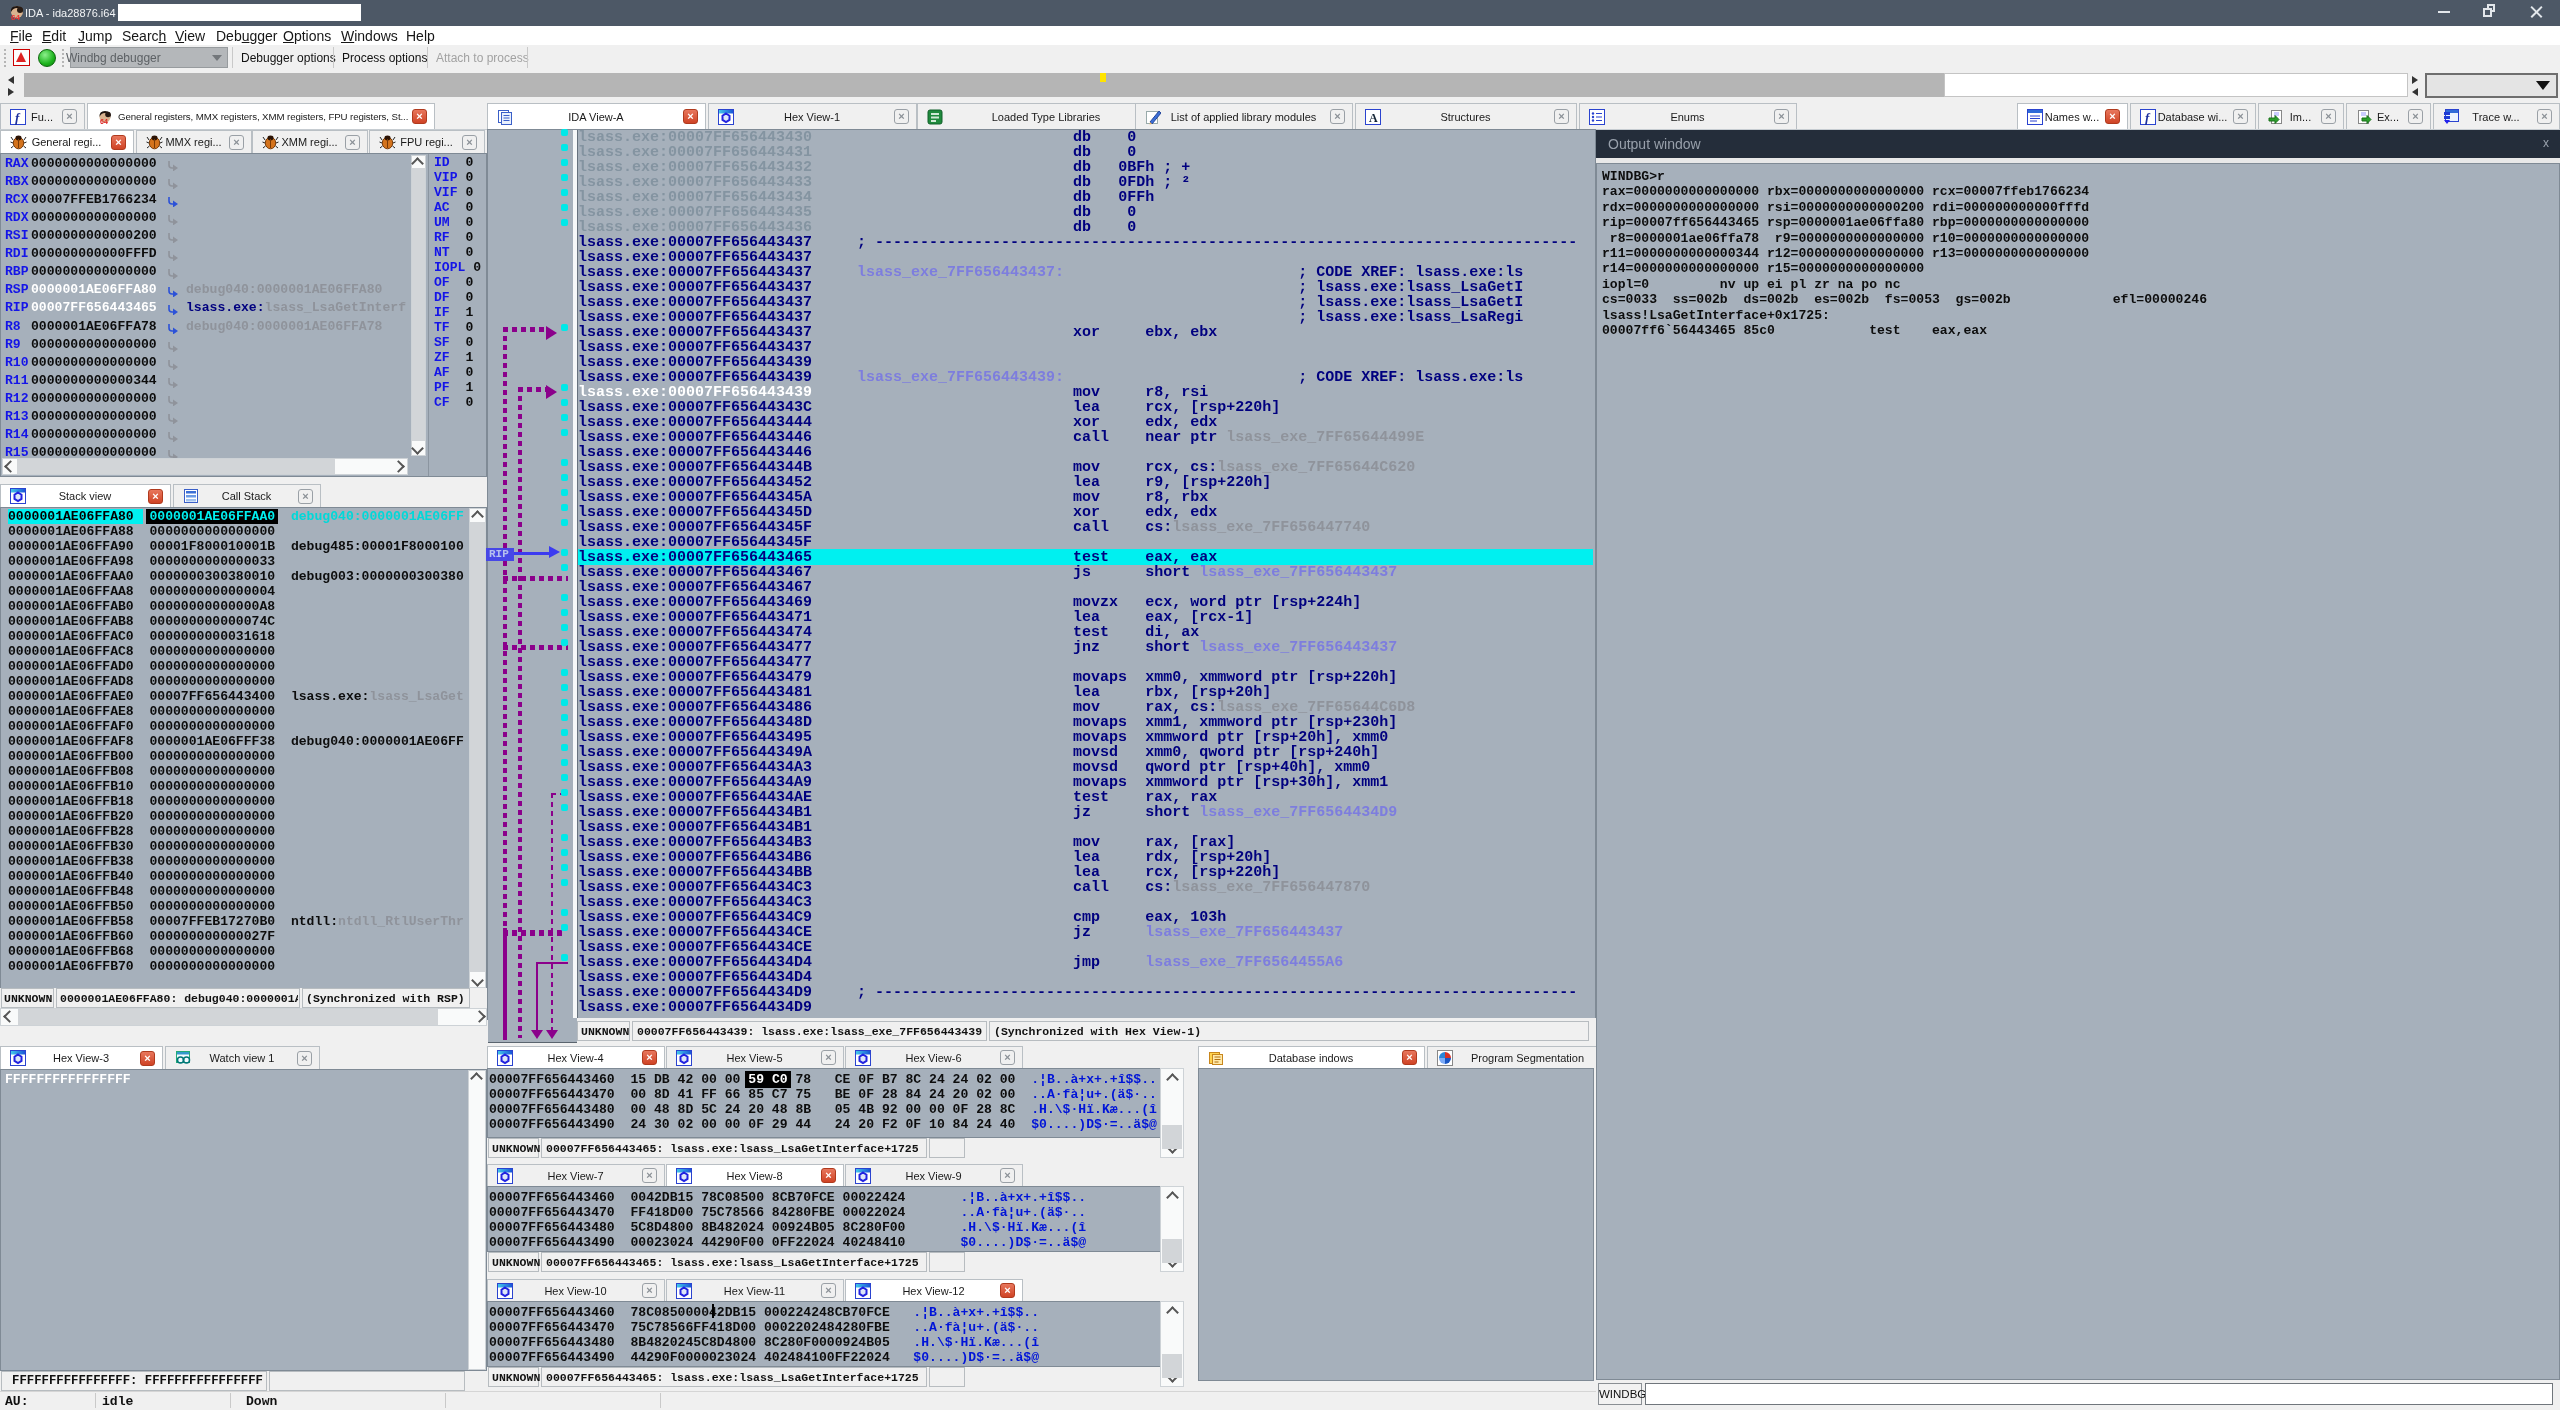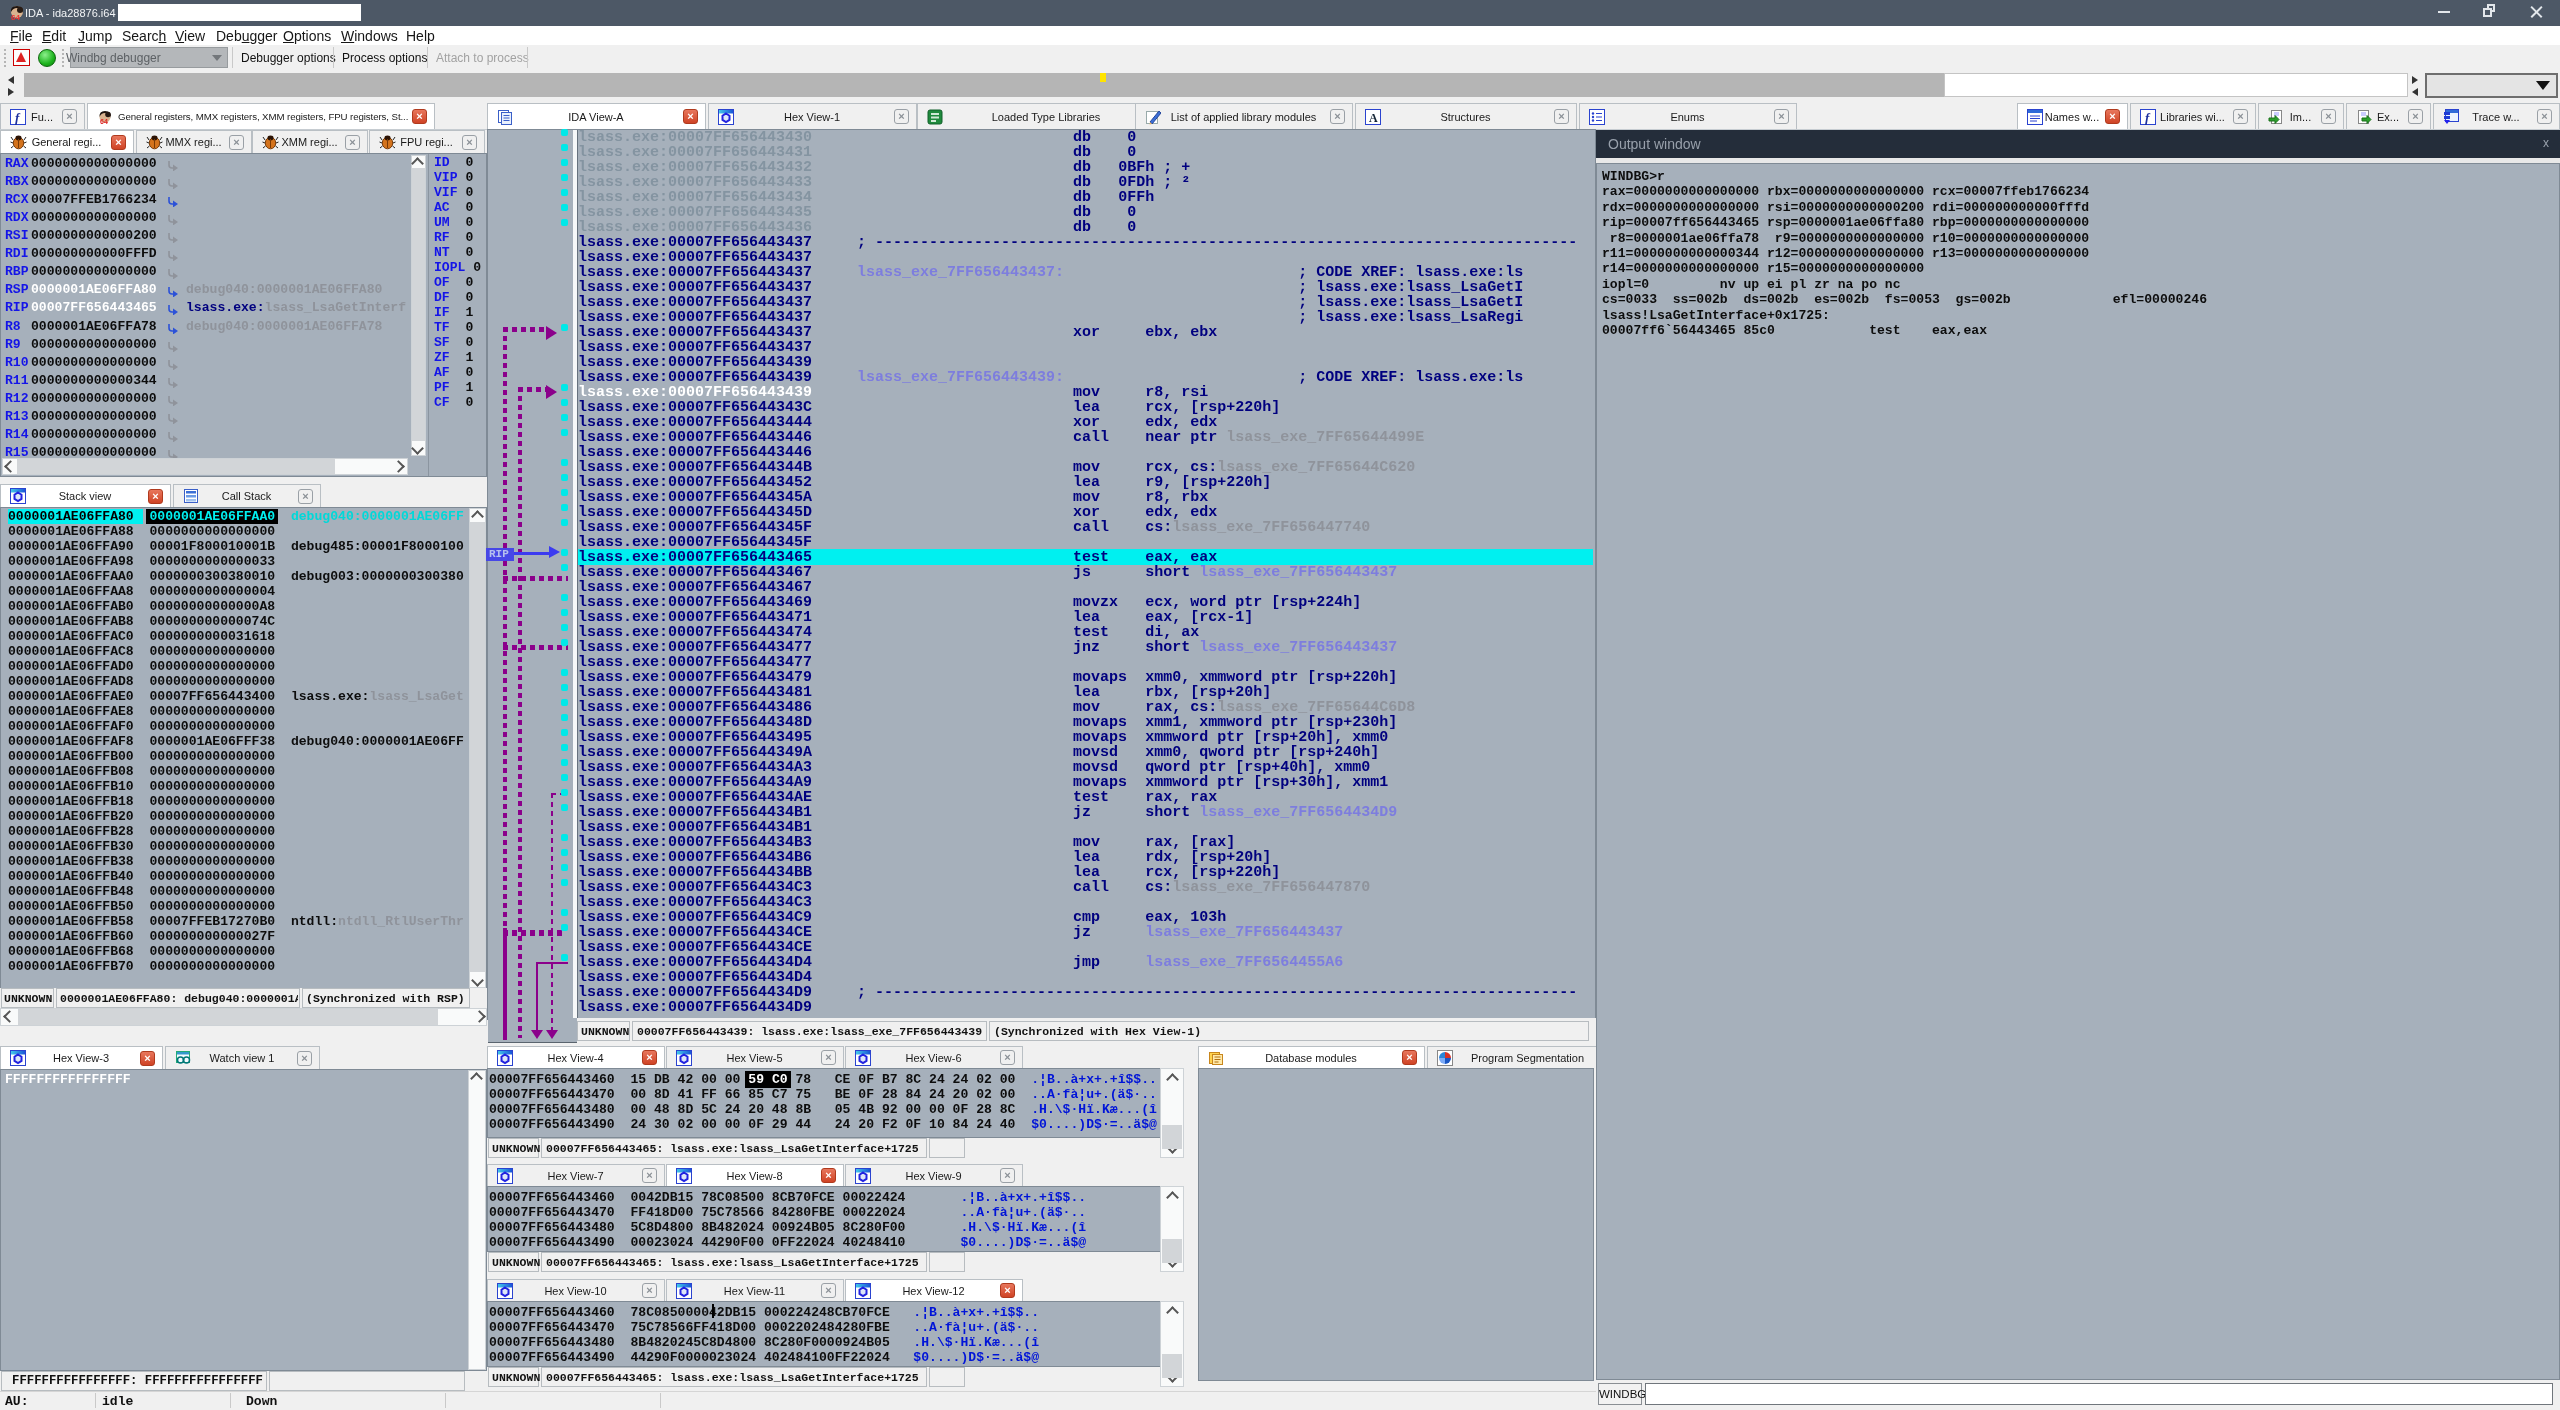--- a/index.html
+++ b/index.html
@@ -193,21 +193,21 @@
       <span class="lbl" style="">Names w...</span>
       <span style="margin-right:7px;margin-left:4px;display:flex;">
         <div class="xr">×</div>
       </span>
     </div>
 <div class="tab" style="left:2130px;width:126px;">
       <span class="ic" style="margin-left:9px;"><svg width="16" height="16">
           <rect x="0.5" y="0.5" width="15" height="15" fill="#fff" stroke="#2a43cf"></rect>
           <text x="5" y="13" font-size="13" font-style="italic" font-weight="bold" fill="#1b2f9e" font-family="Liberation Serif">f</text>
         </svg></span>
-      <span class="lbl" style="">Libraries wi...</span>
+      <span class="lbl" style="">Database wi...</span>
       <span style="margin-right:7px;margin-left:4px;display:flex;">
         <div class="xg">×</div>
       </span>
     </div>
 <div class="tab" style="left:2258px;width:86px;">
       <span class="ic" style="margin-left:9px;"><svg width="16" height="16">
           <rect x="3.5" y="1.5" width="10" height="13" fill="#fff" stroke="#888"></rect>
           <line x1="6" y1="4" x2="11" y2="4" stroke="#99f"></line>
           <line x1="6" y1="6" x2="11" y2="6" stroke="#99f"></line>
           <polygon points="1,9 7,9 7,6.5 11,10.5 7,14.5 7,12 1,12" fill="#2ca02c" stroke="#1a701a"></polygon>
@@ -890,21 +890,21 @@
 <div class="ab m11" style="left:546px;top:1371px;color:#111;">00007FF656443465: lsass.exe:lsass_LsaGetInterface+1725</div>
 <div class="ab" style="left:1198px;top:1046px;width:398px;height:22px;background:#f0f0f0;"></div>
 <div class="tab act" style="left:1198px;width:227px;top:1046px;height:22px;">
       <span class="ic" style="margin-left:9px;"><svg width="16" height="16">
           <rect x="1.5" y="2.5" width="10" height="11" fill="#ffd24d" stroke="#c8861c"></rect>
           <rect x="4.5" y="4.5" width="10" height="10" fill="#ffe9a8" stroke="#c8861c"></rect>
           <line x1="6.5" y1="7" x2="12.5" y2="7" stroke="#b06f12"></line>
           <line x1="6.5" y1="9.5" x2="12.5" y2="9.5" stroke="#b06f12"></line>
           <line x1="6.5" y1="12" x2="10.5" y2="12" stroke="#b06f12"></line>
         </svg></span>
-      <span class="lbl" style="">Database modules</span>
+      <span class="lbl" style="">Database indows</span>
       <span style="margin-right:7px;margin-left:4px;display:flex;">
         <div class="xr">×</div>
       </span>
     </div>
 <div class="tab" style="left:1427px;width:187px;top:1046px;height:22px;">
       <span class="ic" style="margin-left:9px;"><svg width="16" height="16">
           <rect x="0.5" y="0.5" width="15" height="15" fill="#fff" stroke="#888"></rect>
           <path d="M8 8 L8 2 A6 6 0 0 1 14 8 z" fill="#d93025"></path>
           <path d="M8 8 L14 8 A6 6 0 0 1 8 14 z" fill="#1a56c4"></path>
           <path d="M8 8 L8 14 A6 6 0 0 1 2 8 z" fill="#7baaf7"></path>

